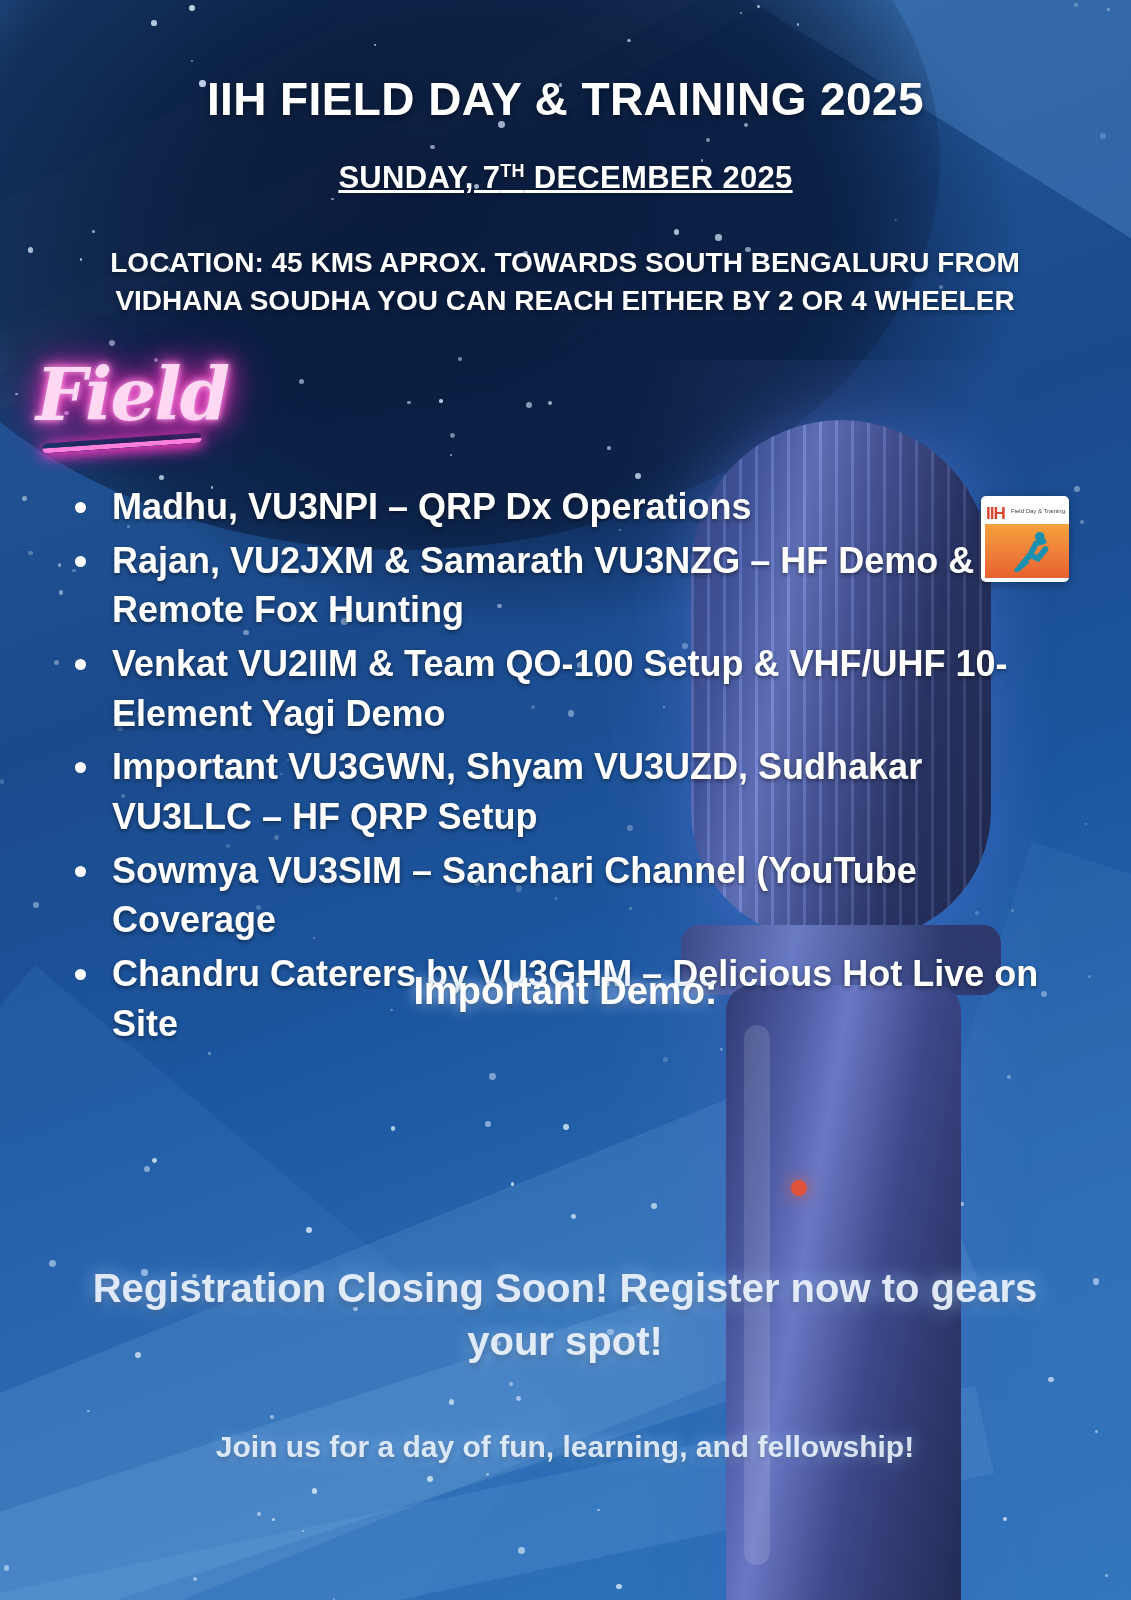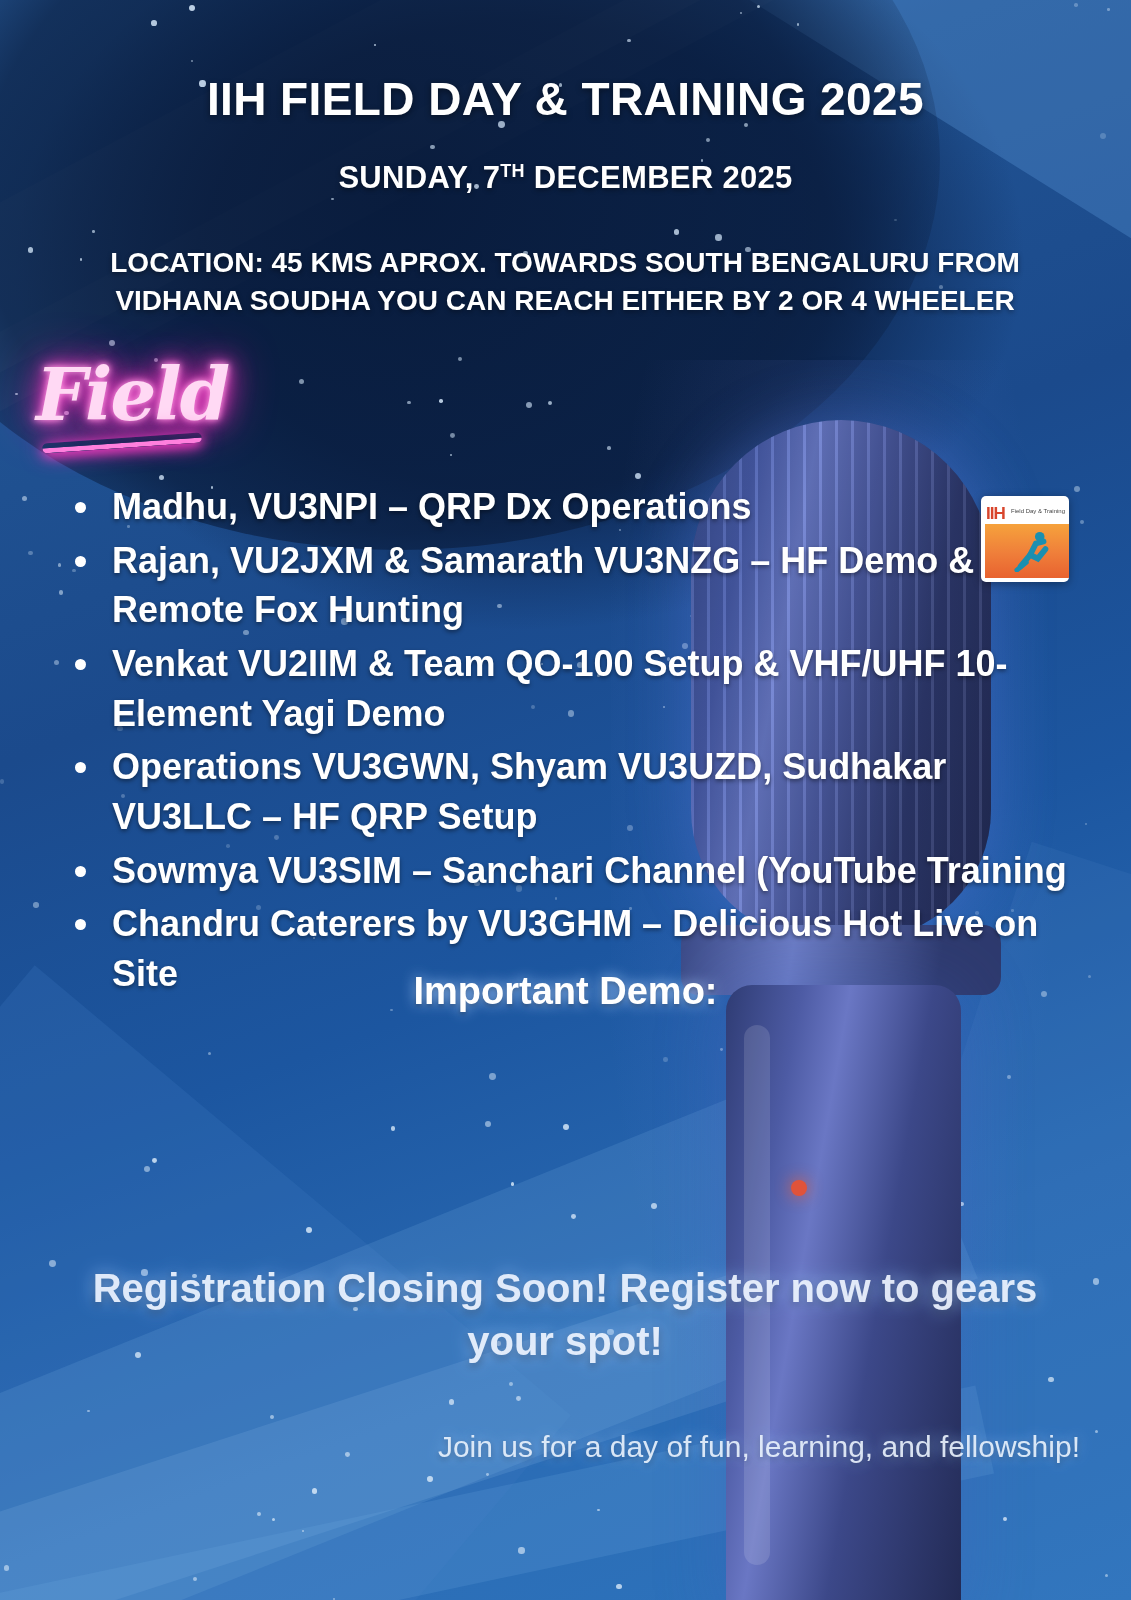--- a/index.html
+++ b/index.html
@@ -77,20 +77,21 @@
     position:absolute; top:72px; left:0; width:100%;
     text-align:center; color:#ffffff;
     font-size:46px; font-weight:bold; letter-spacing:.4px;
     text-shadow:0 2px 6px rgba(0,0,0,.45);
   }
   .subtitle {
     position:absolute; top:160px; left:0; width:100%;
     text-align:center; color:#ffffff;
     font-size:31px; font-weight:bold; letter-spacing:.3px;
     text-shadow:0 2px 5px rgba(0,0,0,.4);
+    text-decoration:underline;
   }
   .subtitle sup { font-size:18px; vertical-align:super; }
   .location {
     position:absolute; top:244px; left:110px; width:910px;
     text-align:center; color:#ffffff;
     font-size:28px; font-weight:bold; line-height:1.34;
     text-shadow:0 2px 5px rgba(0,0,0,.4);
   }
 
   
@@ -154,21 +155,21 @@
 
   .reg {
     position:absolute; top:1262px; left:50px; width:1030px;
     text-align:center; color:#edf4ff; font-size:40px; font-weight:bold; line-height:1.32;
     text-shadow:0 0 18px rgba(150,195,255,.95), 0 3px 8px rgba(0,0,0,.45);
     opacity:.93;
   }
 
   .join {
     position:absolute; top:1430px; left:50px; width:1030px;
-    text-align:right; color:#e8f1fc; font-size:30px; font-weight:normal;
+    text-align:center; color:#e8f1fc; font-size:30px; font-weight:bold;
     text-shadow:0 0 14px rgba(150,195,255,.8), 0 2px 6px rgba(0,0,0,.4);
     opacity:.92;
   }
 </style>
 </head>
 <body>
 
 <div class="poster">
 
   <div class="ribbon r1"></div>
@@ -375,22 +376,22 @@
   <div class="live">
     <span class="live-text">Field</span>
     <span class="live-underline"></span>
   </div>
 
   <div class="list">
     <ul id="activities">
       <li>Madhu, VU3NPI – QRP Dx Operations</li>
       <li>Rajan, VU2JXM &amp; Samarath VU3NZG – HF Demo &amp; Remote Fox Hunting</li>
       <li>Venkat VU2IIM &amp; Team  QO-100 Setup &amp; VHF/UHF 10-Element Yagi Demo</li>
-      <li>Operations VU3GWN, Shyam VU3UZD, Sudhakar VU3LLC – HF QRP Setup</li>
-      <li>Sowmya VU3SIM – Sanchari Channel (YouTube Training</li>
+      <li>Important VU3GWN, Shyam VU3UZD, Sudhakar VU3LLC – HF QRP Setup</li>
+      <li>Sowmya VU3SIM – Sanchari Channel (YouTube Coverage</li>
       <li>Chandru Caterers by VU3GHM – Delicious Hot Live on Site</li>
     </ul>
   </div>
 
   <div class="logo">
     <span class="logo-iih">IIH</span>
     <span class="logo-sub">Field Day &amp; Training</span>
     <div class="logo-art">
       <svg class="runner" viewBox="0 0 48 44">
         <circle cx="30" cy="7" r="5" fill="#1b8fb0"></circle>

